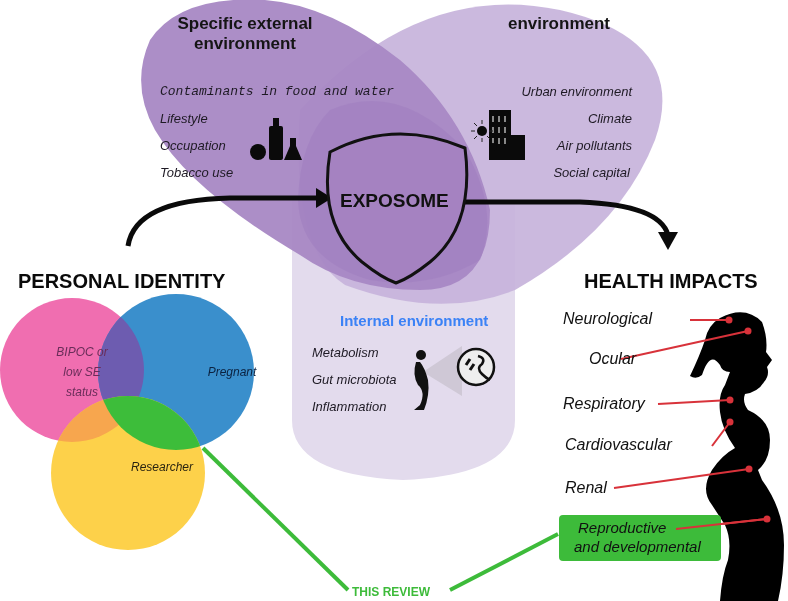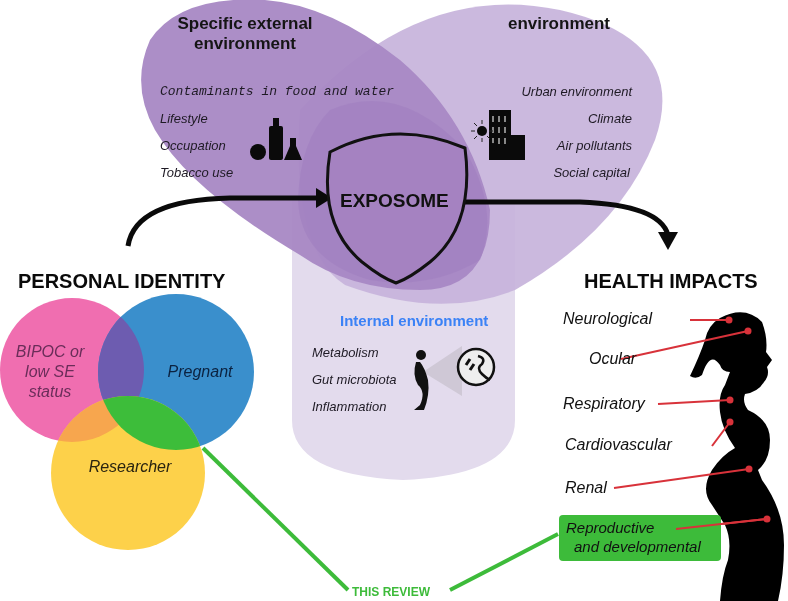--- a/index.html
+++ b/index.html
@@ -3,21 +3,21 @@
 <meta charset="utf-8">
 <style>
   html, body { margin:0; padding:0; background:#ffffff; }
   body { width:788px; height:601px; position:relative; overflow:hidden;
          font-family:"Liberation Sans", sans-serif; color:#111; }
   svg.bg { position:absolute; left:0; top:0; }
   .abs { position:absolute; }
   .h-title { font-weight:bold; font-size:17px; text-align:center; line-height:20px; color:#151515; }
   .item { font-style:italic; font-size:13px; color:#1e1a24; position:absolute; white-space:nowrap; }
   .big { font-weight:bold; font-size:20px; color:#0a0a0a; white-space:nowrap; }
-  .venn-label { font-style:italic; font-size:16px; text-align:center; line-height:20px; position:absolute; }
+  .venn-label { font-style:italic; font-size:12px; text-align:center; line-height:20px; position:absolute;margin-left:32px; }
   .impact { font-style:italic; font-size:16px; color:#111; position:absolute; white-space:nowrap; }
   .review { color:#3dbb3a; font-weight:bold; font-size:12px; position:absolute; white-space:nowrap; }
 </style>
 </head>
 <body>
 
 <svg class="bg" width="788" height="601" viewBox="0 0 788 601">
 
   <path d="M292,200 L515,200 L515,420 Q515,475 403,480 Q292,475 292,420 Z" fill="#e3dbed"></path>
 
@@ -153,20 +153,20 @@
   <div>Researcher</div>
 </div>
 
 <span class="abs big" style="left:584px;top:270px;">HEALTH IMPACTS</span>
 <span class="impact" style="left:563px;top:310px;">Neurological</span>
 <span class="impact" style="left:589px;top:350px;">Ocular</span>
 <span class="impact" style="left:563px;top:395px;">Respiratory</span>
 <span class="impact" style="left:565px;top:436px;">Cardiovascular</span>
 <span class="impact" style="left:565px;top:479px;">Renal</span>
 <div class="abs" style="left:559px;top:515px;width:162px;height:46px;background:#3dbb3a;border-radius:4px;">
-  <div class="impact" style="position:static;padding:3px 0 0 7px;font-size:15px;line-height:19px;">Reproductive</div>
+  <div class="impact" style="position:static;padding:3px 0 0 7px;font-size:15px;line-height:19px;margin-left:12px;">Reproductive</div>
   <div class="impact" style="position:static;padding:0 0 0 15px;font-size:15px;line-height:19px;">and developmental</div>
 </div>
 <svg class="bg" width="788" height="601" style="pointer-events:none;">
   <line x1="676" y1="529" x2="767" y2="519" stroke="#d8323a" stroke-width="2"></line>
 </svg>
 
 <span class="review" style="left:352px;top:585px;">THIS REVIEW</span>
 
 </body></html>

